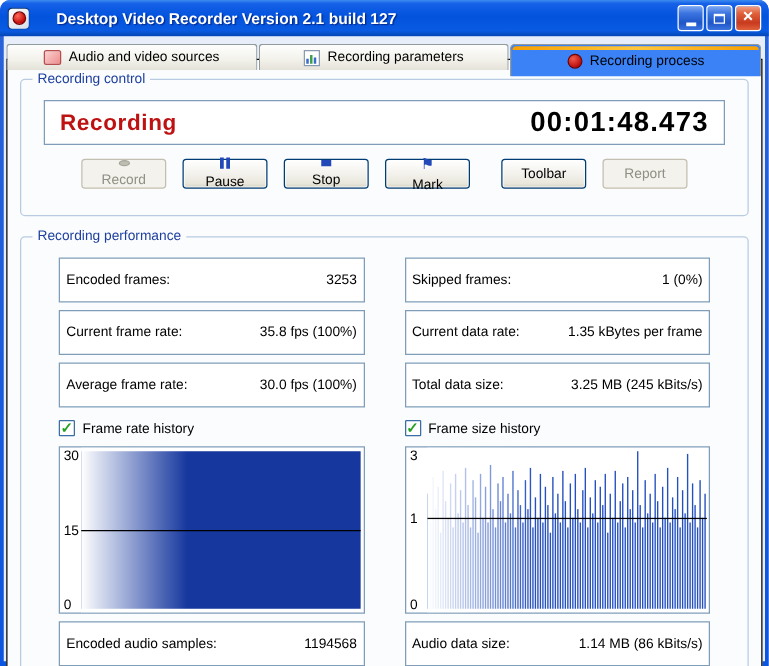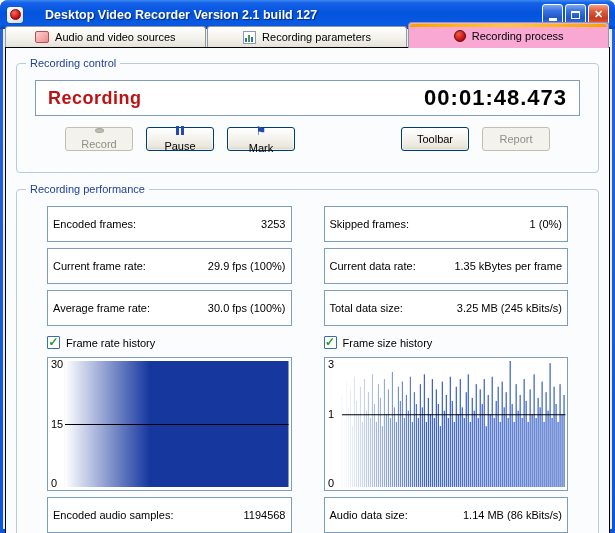--- a/index.html
+++ b/index.html
@@ -21,25 +21,25 @@
   .cap-btn{width:21px;height:21px;border-radius:3px;border:1px solid #fff;
     display:flex;align-items:center;justify-content:center;box-sizing:border-box;
     background:linear-gradient(180deg,#7DA8F2 0%,#3B74E0 30%,#1E55C8 70%,#3B74E0 100%);}
   .cap-btn.close{background:linear-gradient(180deg,#F2A088 0%,#E0613B 30%,#C83A1E 70%,#E0613B 100%);}
   .glyph-min{display:block;width:8px;height:3px;background:#fff;margin-top:9px;}
   .glyph-max{display:block;width:9px;height:8px;border:1px solid #fff;border-top-width:2px;box-sizing:border-box;}
   .cap-btn.close span{color:#fff;font-weight:bold;font-size:11px;line-height:1;}
   
   .client{position:absolute;left:3px;right:3px;top:29px;bottom:4px;background:#E7EEF9;
     display:flex;flex-direction:column;}
-  .tabs{display:flex;align-items:flex-end;padding:6px 2px 0 2px;height:18px;box-sizing:border-box;position:relative;z-index:2;}
+  .tabs{display:flex;padding:6px 2px 0 2px;height:18px;box-sizing:border-box;position:relative;z-index:2;}
   .tab{flex:1 1 0;height:20px;display:flex;align-items:center;justify-content:center;gap:6px;
     border:1px solid #919B9C;border-bottom:none;border-radius:3px 3px 0 0;margin-right:1px;
     background:linear-gradient(180deg,#FEFEFE 0%,#F2F1EA 60%,#E4E2D8 100%);cursor:default;}
-  .tab.active{height:25px;background:#f9a8d4;position:relative;margin-bottom:-1px;z-index:3;
+  .tab.active{height:25px;background:#3b82f6;position:relative;margin-bottom:-1px;z-index:3;
     border-radius:4px 4px 0 0;}
   .tab.active::before{content:"";position:absolute;left:1px;right:1px;top:1px;height:3px;border-radius:3px 3px 0 0;
     background:linear-gradient(90deg,#F8A000,#FFC73C,#F8A000);}
   .tab-label{white-space:nowrap;}
   .ic-sources{width:12px;height:10px;border:1px solid #B45050;border-radius:2px;
     background:linear-gradient(135deg,#FBD2D2,#EE8C8C);}
   .ic-params{width:11px;height:11px;border:1px solid #8A9BB0;background:#fff;position:relative;}
   .ic-params i{position:absolute;bottom:1px;width:2px;background:#3A6BC8;}
   .ic-params i:nth-child(1){left:1px;height:4px;}
   .ic-params i:nth-child(2){left:4px;height:7px;background:#3FA04A;}
@@ -144,20 +144,24 @@
               <span>Record</span>
             </div>
             <div class="btn">
               <span class="ic-pause">
                   <i></i>
                   <i></i>
                 </span>
               <span>Pause</span>
             </div>
             <div class="btn">
+              <span class="ic-stop"></span>
+              <span>Stop</span>
+            </div>
+            <div class="btn">
               <span class="ic-mark">⚑</span>
               <span>Mark</span>
             </div>
           </div>
           <div class="btn-group right">
             <div class="btn">
               <span>Toolbar</span>
             </div>
             <div class="btn disabled">
               <span>Report</span>
@@ -170,21 +174,21 @@
         <span class="gb-label">Recording performance</span>
         <div class="perf-grid">
 
           <div class="pcol">
             <div class="field">
               <span>Encoded frames:</span>
               <span class="fvalue">3253</span>
             </div>
             <div class="field">
               <span>Current frame rate:</span>
-              <span class="fvalue">29.9 fps (100%)</span>
+              <span class="fvalue">35.8 fps (100%)</span>
             </div>
             <div class="field">
               <span>Average frame rate:</span>
               <span class="fvalue">30.0 fps (100%)</span>
             </div>
             <div class="cbrow">
               <span class="checkbox">
                   <span>✓</span>
                 </span>
               <span>Frame rate history</span>

